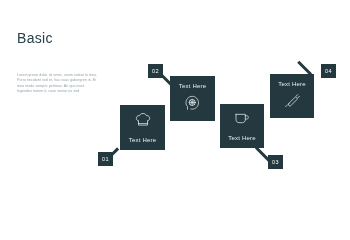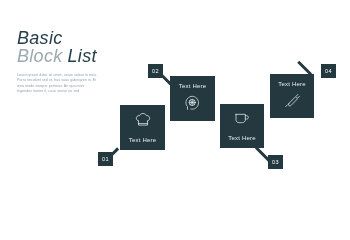--- a/index.html
+++ b/index.html
@@ -11,26 +11,25 @@
   }
   #slide {
     position: relative;
     width: 350px; height: 197px;
     background: #ffffff;
   }
 
   
   #title-area { position: absolute; left: 17px; top: 29px; width: 120px; }
   .title-line {
-    font-size: 18px;
+    font-size: 14px;
     line-height: 18px;
     font-weight: 400;
     letter-spacing: 0.3px;
     white-space: nowrap;
-    font-style: italic;
   }
   .t-dark  { color: #26404b; }
   .t-light { color: #9aaab0; }
   .title-row2 { display: flex; gap: 5px; }
 
   
   #body-copy {
     position: absolute;
     left: 17px; top: 73px;
     width: 82px;
@@ -80,24 +79,20 @@
     transform-origin: 0 50%;
   }
 </style>
 </head>
 <body>
 
 <div id="slide">
 
   <div id="title-area">
     <div class="title-line t-dark">Basic</div>
-    <div class="title-row2">
-      <span class="title-line t-light">Block</span>
-      <span class="title-line t-dark">List</span>
-    </div>
   </div>
 
   <p id="body-copy">Lorem ipsum dolor sit amet, unum soleat te mea. Porro tincidunt sed et, has suas gubergren in. Ei mea modo semper pertinax. An quo inani legendos tamen it, case veniar no sed.</p>
 
   <div class="connector" style="left:104px; top:161px; width:20px; height:3px; transform:rotate(-45deg);"></div>
 
   <div class="block icon-top" style="left:120px; top:105px; width:45px; height:45px;">
     <span class="block-icon">
       <svg width="16" height="15" viewBox="0 0 24 22" fill="none" stroke="#e8eef0" stroke-width="1.1" stroke-linejoin="round" stroke-linecap="round">
         <path d="M5.2 13.2C3.2 12.6 2 11 2 9.1c0-2.2 1.8-4 4-4 .3 0 .6 0 .9.1C7.4 3.3 9.5 2 12 2s4.6 1.3 5.1 3.2c.3-.1.6-.1.9-.1 2.2 0 4 1.8 4 4 0 1.9-1.2 3.5-3.2 4.1"></path>

